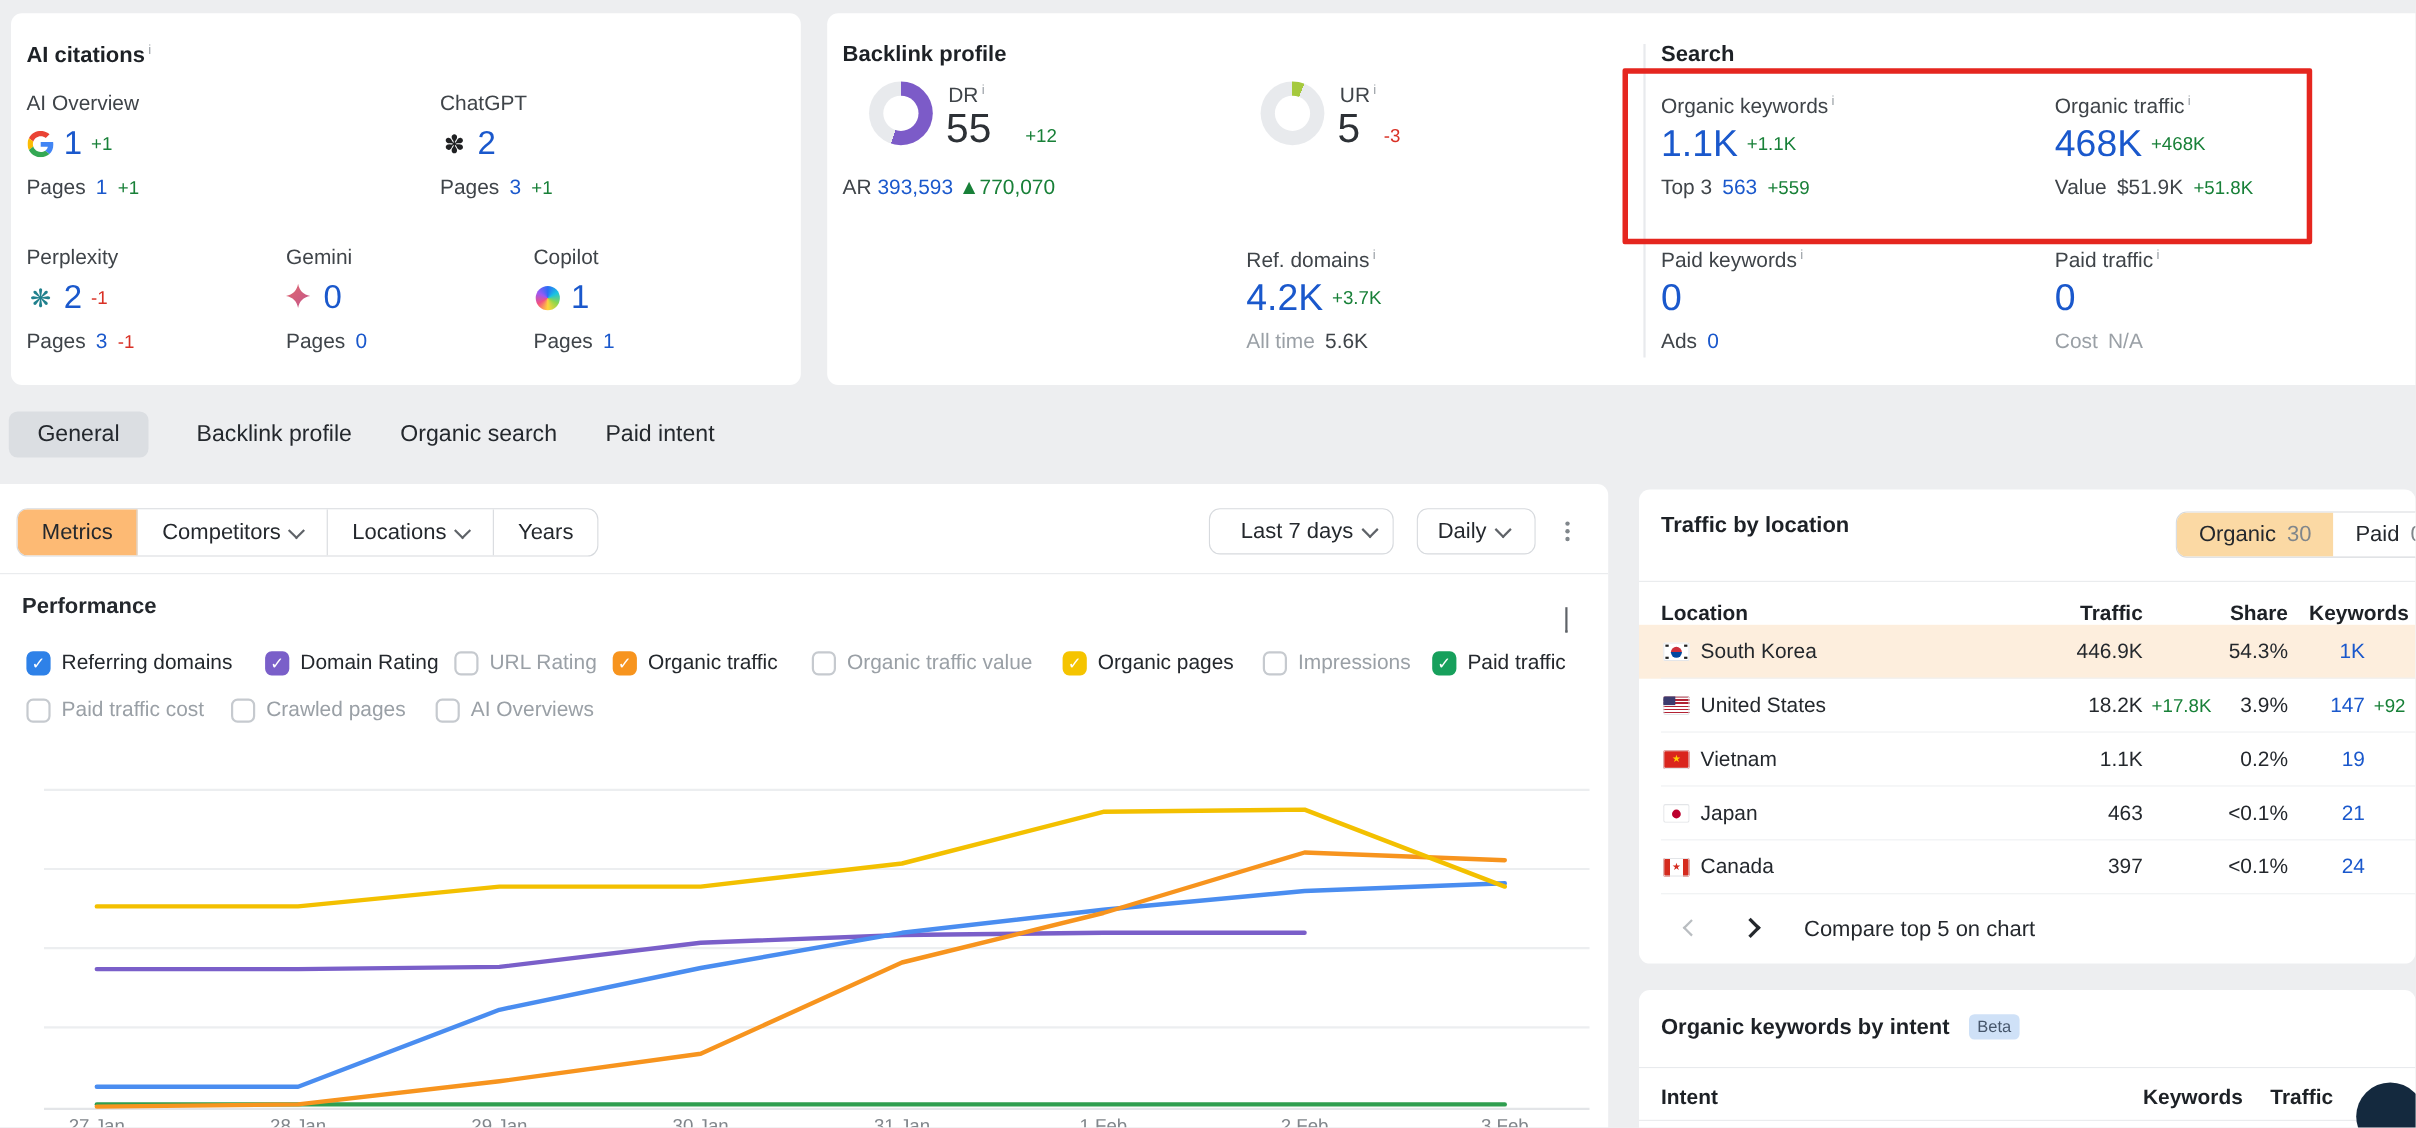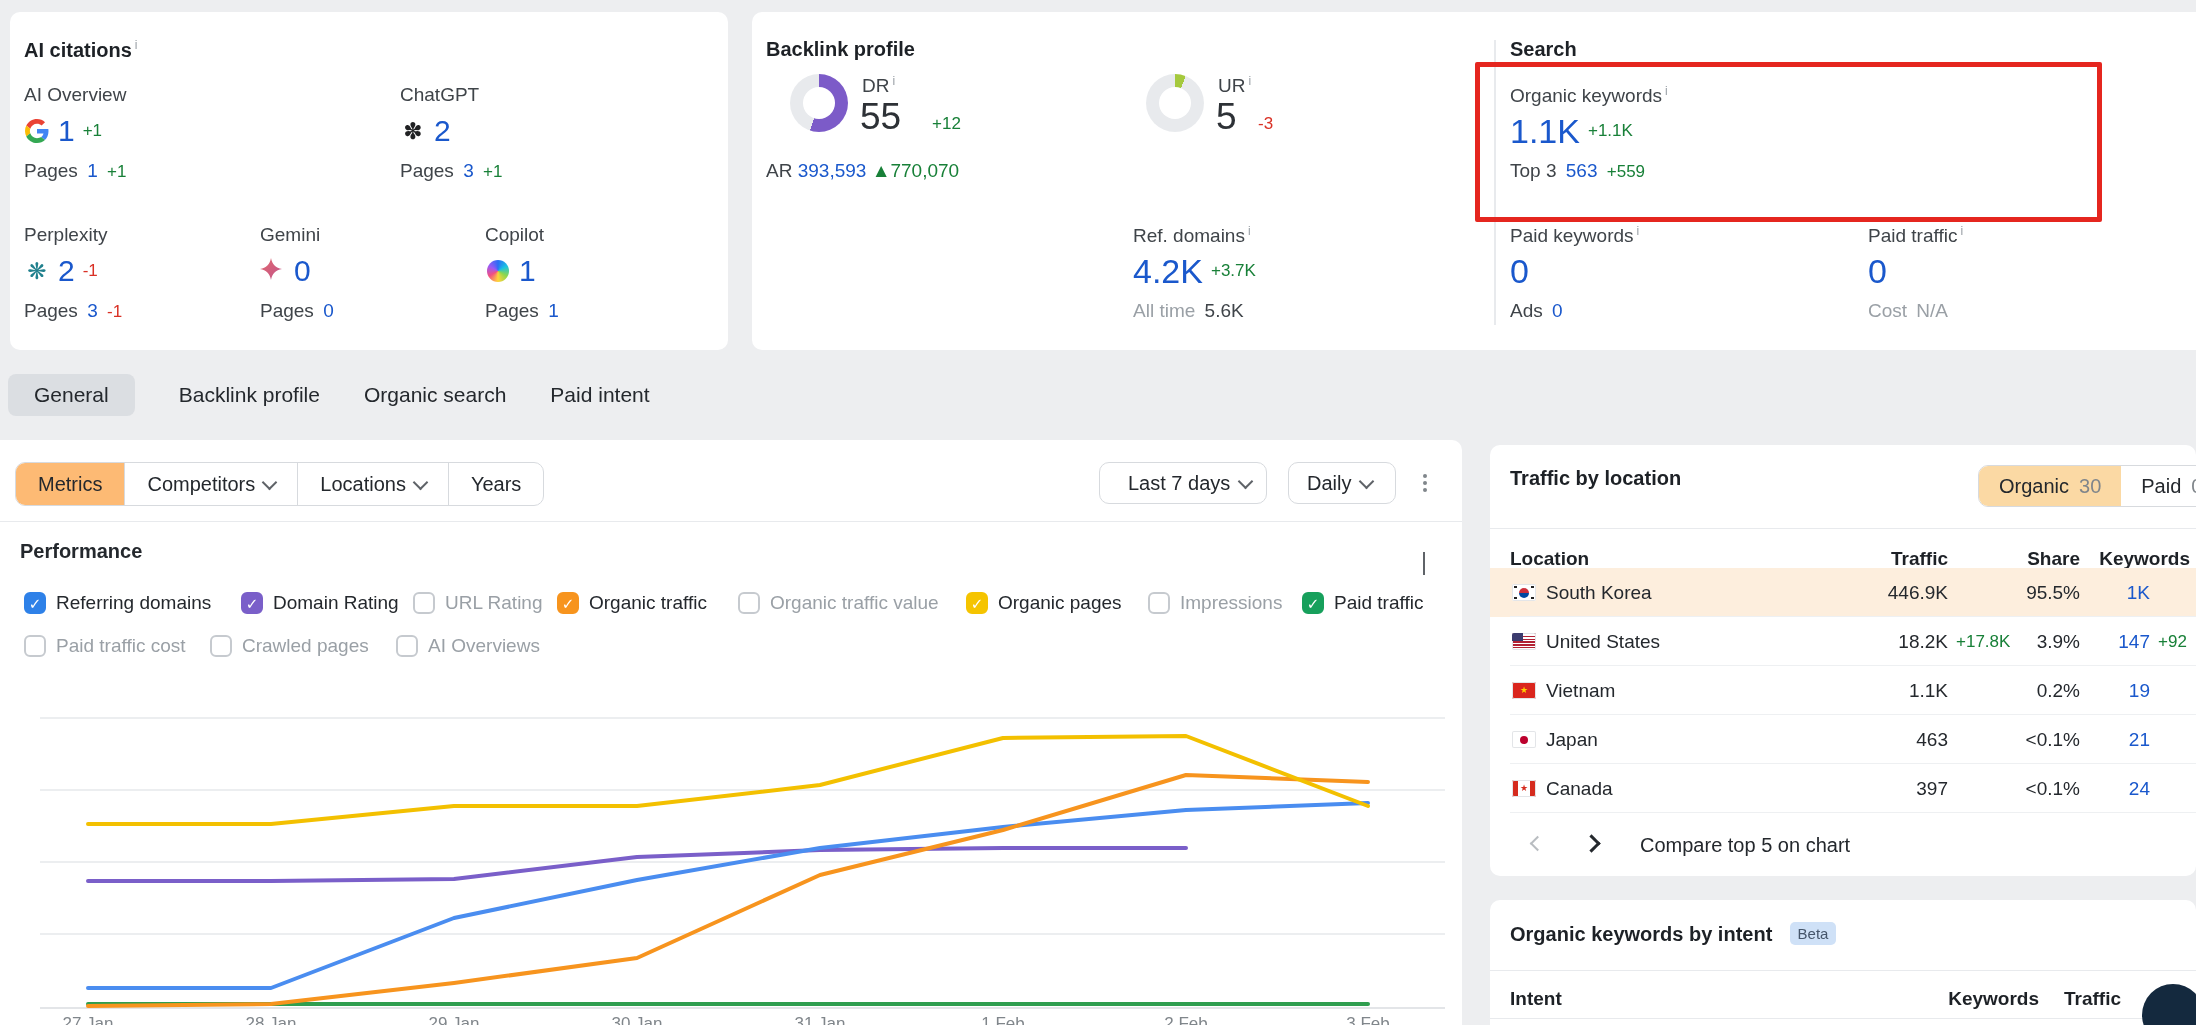--- a/index.html
+++ b/index.html
@@ -225,20 +225,32 @@
       <span class="stat-num xl">1.1K</span>
       <span class="delta up">+1.1K</span>
     </div>
     <div class="stat-sub">
       <span class="mid">Top 3</span>
       <span class="blue">563</span>
       <span class="delta up">+559</span>
     </div>
   </div>
 
+  <div class="stat" style="left:1116px;top:72px;">
+    <div class="stat-label"><span>Organic traffic</span><sup class="i">i</sup></div>
+    <div class="stat-val">
+      <span class="stat-num xl">468K</span>
+      <span class="delta up">+468K</span>
+    </div>
+    <div class="stat-sub">
+      <span class="mid">Value</span>
+      <span class="mid">$51.9K</span>
+      <span class="delta up">+51.8K</span>
+    </div>
+  </div>
 
   <div class="stat" style="left:758px;top:212px;">
     <div class="stat-label"><span>Paid keywords</span><sup class="i">i</sup></div>
     <div class="stat-val">
         <span class="stat-num xl">0</span>
       </div>
     <div class="stat-sub">
       <span class="mid">Ads</span>
       <span class="blue">0</span>
     </div>
@@ -402,21 +414,21 @@
     <span class="hcell" style="left:20px;">Location</span>
     <span class="hcell" style="right:248px;">Traffic</span>
     <span class="hcell" style="right:116px;">Share</span>
     <span class="hcell" style="right:6px;">Keywords</span>
   </div>
 
   <div class="trow" style="top:123px;background:#fdeedd;">
     <span class="flag flag-kr"></span>
     <span class="cell" style="left:56px;">South Korea</span>
     <span class="cell" style="right:248px;">446.9K</span>
-    <span class="cell" style="right:116px;">95.5%</span>
+    <span class="cell" style="right:116px;">54.3%</span>
     <span class="cell blue" style="right:46px;">1K</span>
     <span class="sep"></span>
   </div>
   <div class="trow" style="top:172px;">
     <span class="flag flag-us"></span>
     <span class="cell" style="left:56px;">United States</span>
     <span class="cell" style="right:248px;">18.2K</span>
     <span class="cell delta up" style="left:466px;">+17.8K</span>
     <span class="cell" style="right:116px;">3.9%</span>
     <span class="cell blue" style="right:46px;">147</span>

